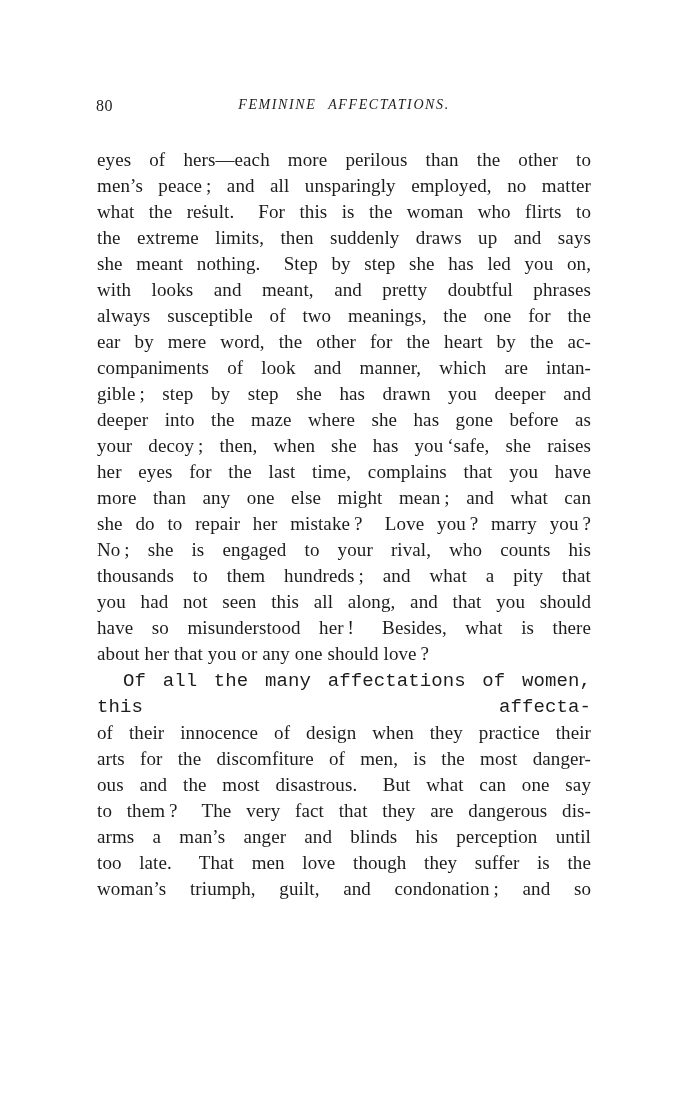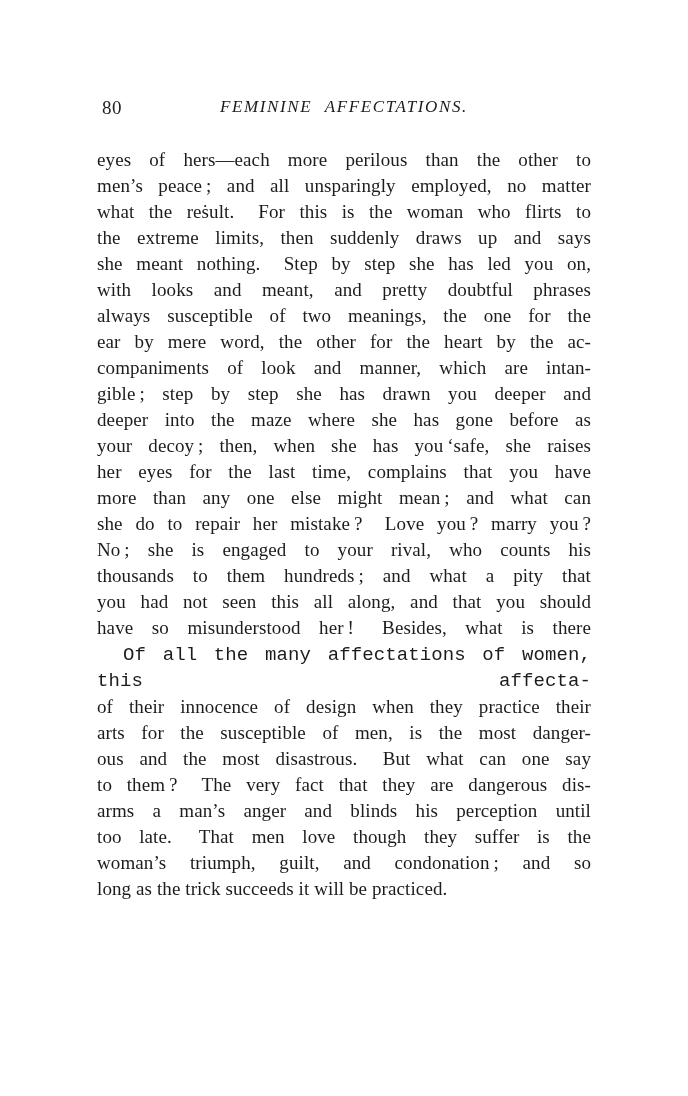--- a/index.html
+++ b/index.html
@@ -18,34 +18,34 @@
   }
   .running-head {
     position: absolute;
     left: 96px;
     top: 97px;
     width: 496px;
     height: 22px;
   }
   .page-number {
     position: absolute;
-    left: 6px;
+    left: 0;
     top: 0;
-    font-size: 19px;
+    font-size: 16px;
     letter-spacing: 0.5px;
     color: #222222;
   }
   .header-title {
     position: absolute;
     left: 0;
     right: 0;
     top: 0;
     text-align: center;
     font-style: italic;
-    font-size: 17px;
+    font-size: 14px;
     letter-spacing: 1.6px;
     word-spacing: 7px;
     color: #1b1b1b;
   }
   .page-body {
     position: absolute;
     left: 96px;
     top: 146px;
     width: 496px;
   }
@@ -91,26 +91,26 @@
         <div class="line">gible ; step by step she has drawn you deeper and</div>
         <div class="line">deeper into the maze where she has gone before as</div>
         <div class="line">your decoy ; then, when she has you ‘safe, she raises</div>
         <div class="line">her eyes for the last time, complains that you have</div>
         <div class="line">more than any one else might mean ; and what can</div>
         <div class="line">she do to repair her mistake ?  Love you ? marry you ?</div>
         <div class="line">No ; she is engaged to your rival, who counts his</div>
         <div class="line">thousands to them hundreds ; and what a pity that</div>
         <div class="line">you had not seen this all along, and that you should</div>
         <div class="line">have so misunderstood her !  Besides, what is there</div>
+        <div class="line para-end">about her that you or any one should love ?</div>
       </div>
       <div class="paragraph">
         <div class="line first-indent">Of all the many affectations of women, this affecta-</div>
         <div class="line">of their innocence of design when they practice their</div>
-        <div class="line">arts for the susceptible of men, is the most danger-</div>
+        <div class="line">arts for the discomfiture of men, is the most danger-</div>
         <div class="line">ous and the most disastrous.  But what can one say</div>
         <div class="line">to them ?  The very fact that they are dangerous dis-</div>
         <div class="line">arms a man’s anger and blinds his perception until</div>
         <div class="line">too late.  That men love though they suffer is the</div>
         <div class="line">woman’s triumph, guilt, and condonation ; and so</div>
-        <div class="line para-end">long as the trick succeeds it will be practiced.</div>
       </div>
     </div>
 </div>
 
 </body></html>

